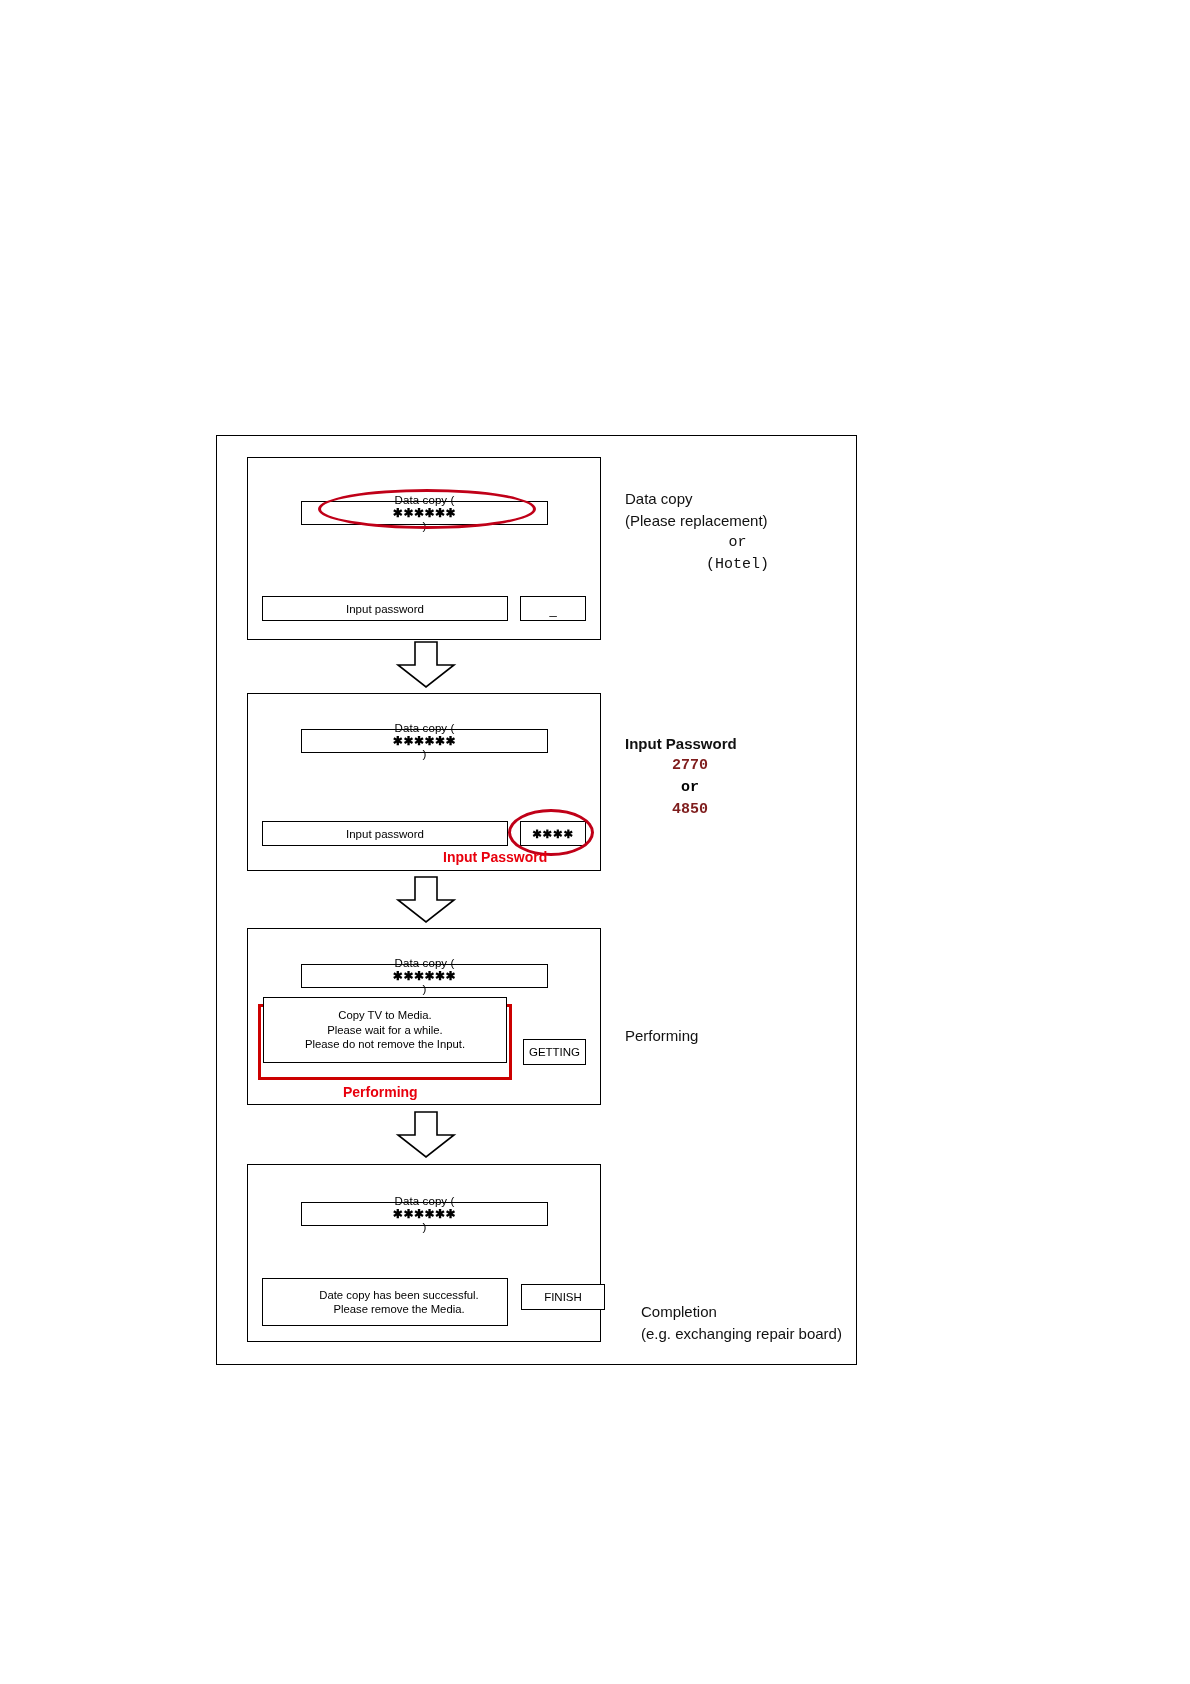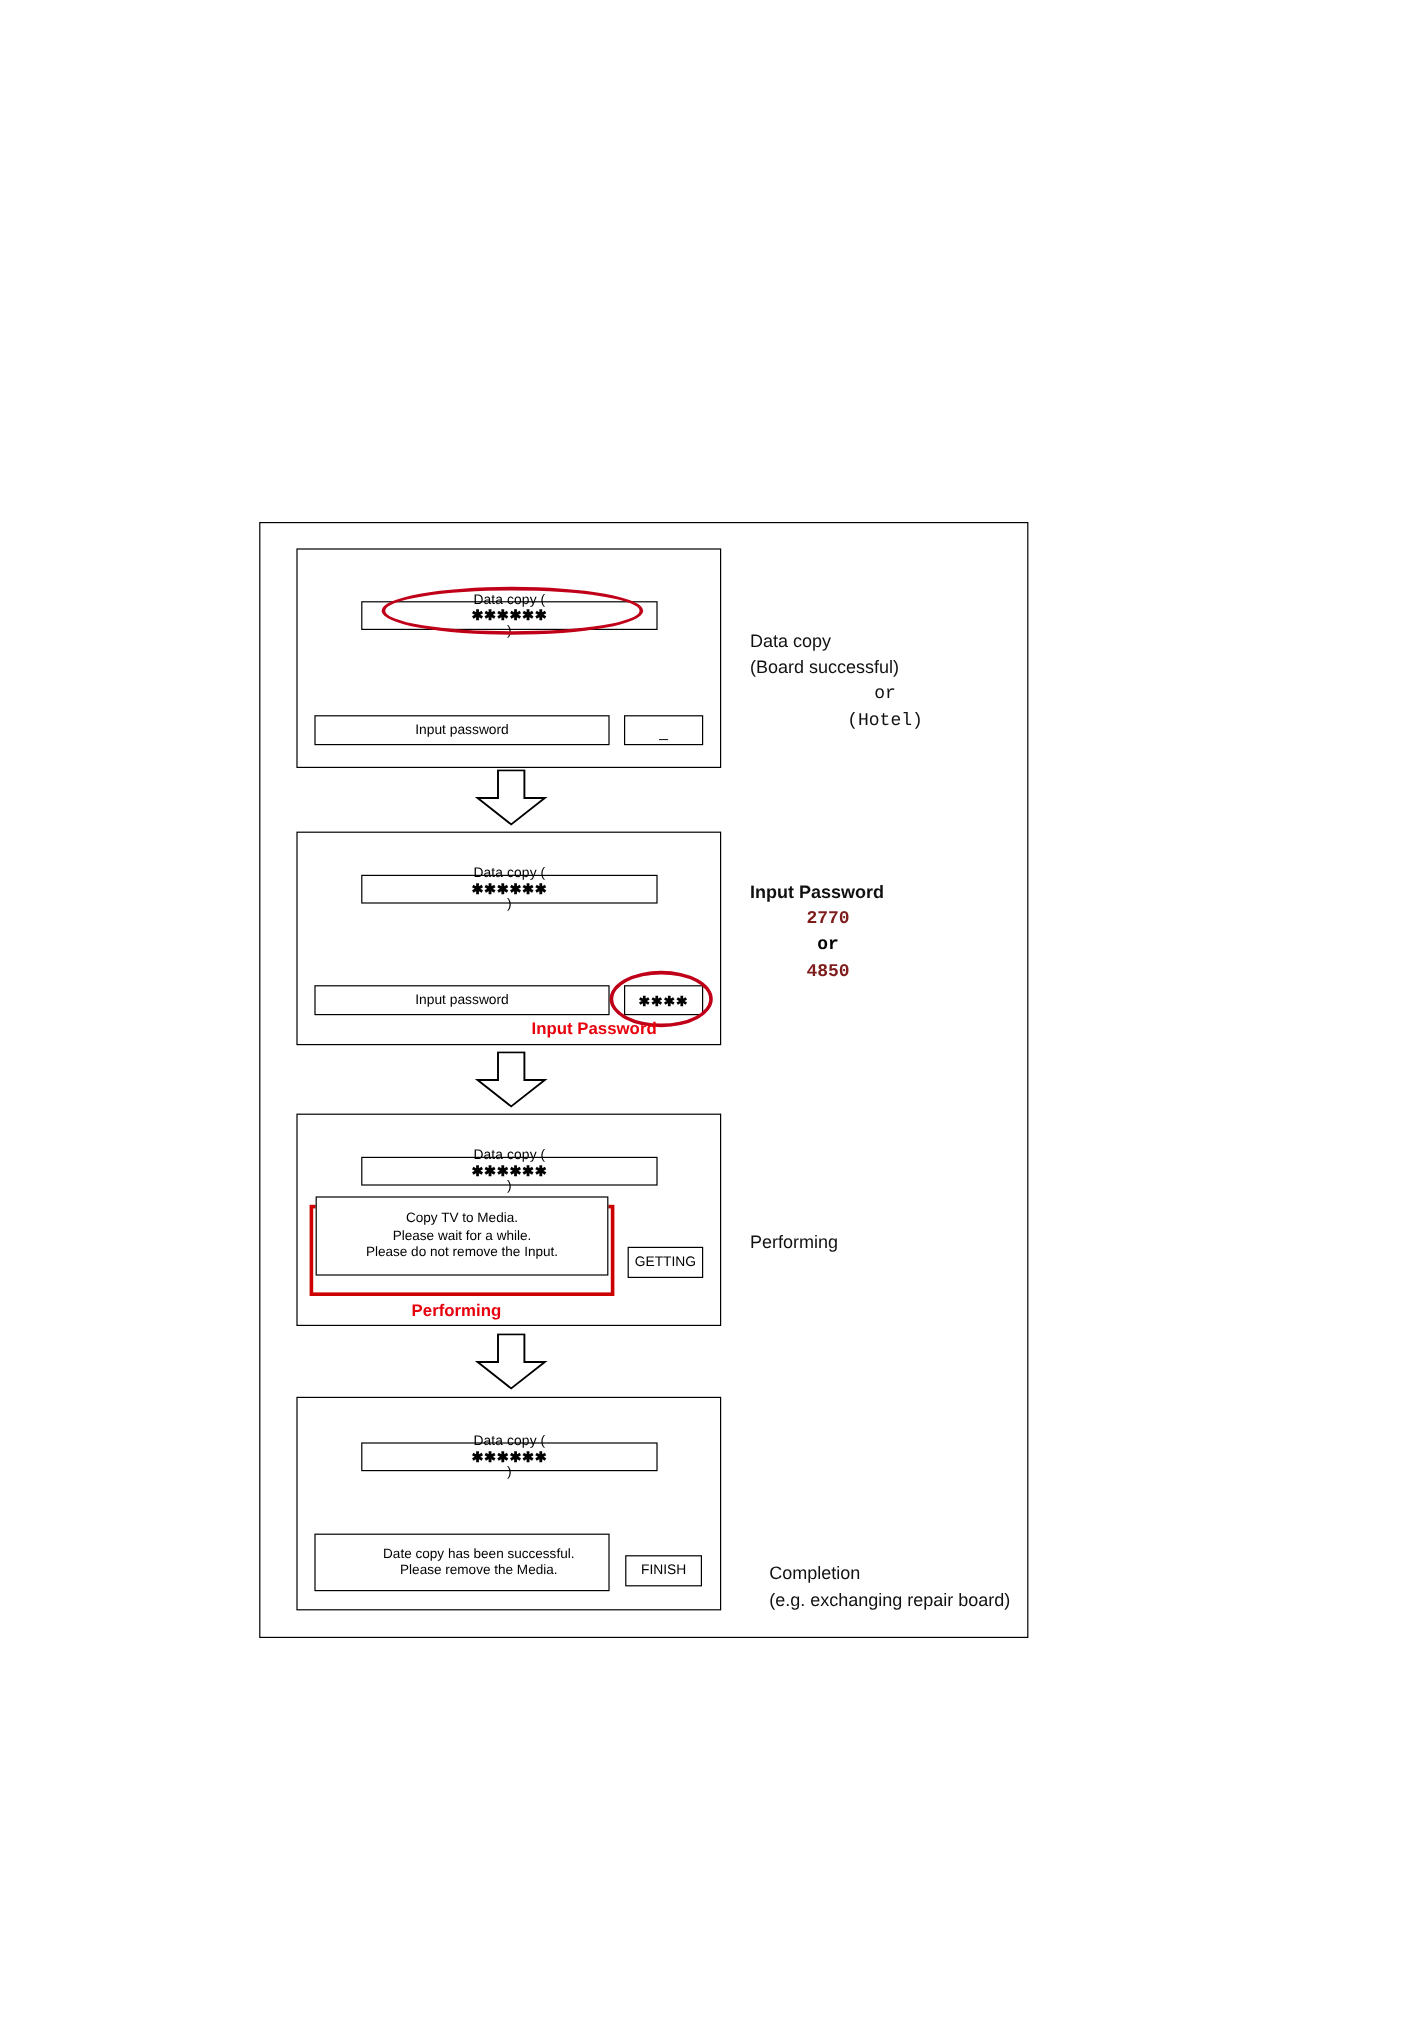--- a/index.html
+++ b/index.html
@@ -179,23 +179,23 @@
       <span>Input password</span>
     </div>
 
     <div class="btn underscore" style="left:272px; top:138px; width:66px; height:25px;">
       <span>_</span>
     </div>
   </div>
 
   <div class="red-ellipse" style="left:101px; top:53px; width:218px; height:40px;"></div>
 
-  <div class="side-note" style="left:408px; top:52px; width:225px;margin-top:36px;">
+  <div class="side-note" style="left:408px; top:52px; width:225px;">
     <span class="ln">Data copy</span>
-    <span class="ln">(Board successful)</span>
+    <span class="ln">(Please replacement)</span>
     <span class="ln center">or</span>
     <span class="ln center">(Hotel)</span>
   </div>
 
   <div class="arrow" style="left:178px; top:205px; width:62px; height:48px;">
     <svg width="62" height="48" viewBox="0 0 62 48">
       <polygon points="20,1 42,1 42,24 59,24 31,46 3,24 20,24" fill="#ffffff" stroke="#000000" stroke-width="1.6"></polygon>
     </svg>
   </div>
 
@@ -272,21 +272,21 @@
       <span>Data copy (</span>
       <span class="stars">✱✱✱✱✱✱</span>
       <span>)</span>
     </div>
 
     <div class="msgbox" style="left:14px; top:113px; width:246px; height:48px;padding-left:28px;">
       <span>Date copy has been successful.</span>
       <span>Please remove the Media.</span>
     </div>
 
-    <div class="btn" style="left:273px; top:131px; width:64px; height:26px;">
+    <div class="btn" style="left:273px; top:119px; width:84px; height:26px;">
       <span>FINISH</span>
     </div>
   </div>
 
   <div class="side-note" style="left:424px; top:835px; width:230px;margin-top:30px;">
     <span class="ln">Completion</span>
     <span class="ln">(e.g. exchanging repair board)</span>
   </div>
 
 </div>

